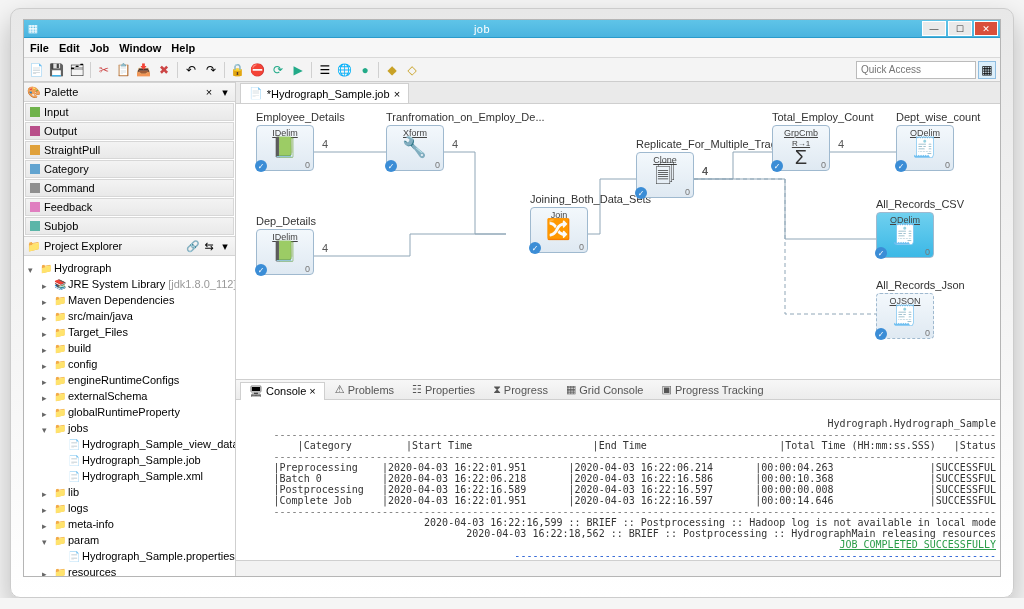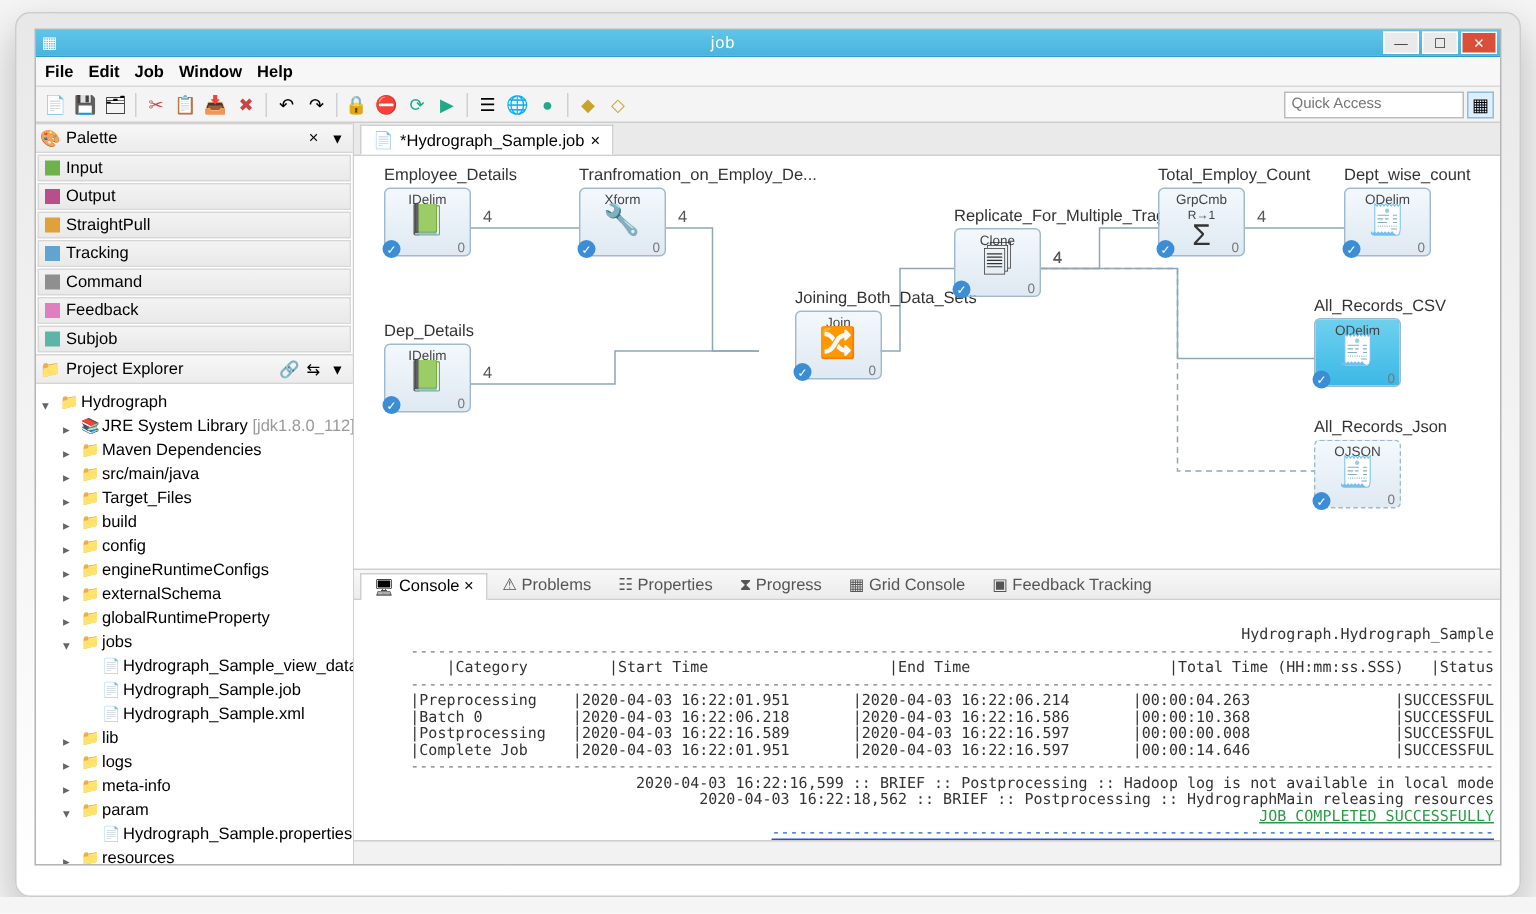--- a/index.html
+++ b/index.html
@@ -39,21 +39,21 @@
   .rightpane{flex:1; display:flex; flex-direction:column;}
   .editor-tabs{height:22px; background:#eaeaea; display:flex; align-items:flex-end; padding-left:4px; border-bottom:1px solid #cfcfcf;}
   .etab{height:20px; background:#fff; border:1px solid #cfcfcf; border-bottom:none; padding:0 8px; display:flex; align-items:center; gap:4px; font-size:11px;}
   .canvas{flex:1; background:#fff; position:relative; overflow:hidden; border-bottom:1px solid #cfcfcf;}
   
   .node-group{position:absolute; text-align:center; font-size:10px; color:#333;}
   .node-label{max-width:76px; line-height:11px; margin-bottom:2px;}
   .node{width:58px; height:46px; border:1px solid #9fb9cf; border-radius:4px; background:linear-gradient(#f3f8fc,#dfe9f2); position:relative; display:flex; flex-direction:column; align-items:center; padding:2px;}
   .node.selected{background:linear-gradient(#6fd0ef,#3bb8e6);}
   .node.dashed{border-style:dashed;text-align:center;}
-  .node .type{font-size:9px;color:#444;}
+  .node .type{font-size:9px;color:#444;text-decoration:underline;}
   .node .ico{font-size:20px; line-height:18px;}
   .node .ok{position:absolute;left:-2px;bottom:-2px;width:12px;height:12px;border-radius:50%;background:#3b8dd6;color:#fff;font-size:8px;display:flex;align-items:center;justify-content:center;}
   .node .zero{position:absolute;right:3px;bottom:0;font-size:9px;color:#777;}
   .nlines{position:absolute; inset:0; pointer-events:none;}
   
   .console-tabs{height:20px;background:linear-gradient(#f7f7f7,#ececec); border-bottom:1px solid #cfcfcf; display:flex; align-items:center; padding-left:4px; gap:2px;}
   .ctab{height:18px; padding:0 8px; font-size:11px; display:flex; align-items:center; gap:3px; color:#555;}
   .ctab.active{background:#fff;border:1px solid #cfcfcf;border-bottom:none;position:relative;top:1px;color:#000;}
   .console-body{height:160px; background:#fff; overflow:auto; font-family:Consolas,monospace; font-size:10px; color:#333; padding:18px 4px;text-align:right;}
   .mono{font-family:Consolas,monospace;font-size:10px;white-space:pre;}
@@ -133,21 +133,21 @@
             <div class="pitem">
               <span class="colorbox" style="background:#b94f8a"></span>
               <span>Output</span>
             </div>
             <div class="pitem">
               <span class="colorbox" style="background:#e0a13b"></span>
               <span>StraightPull</span>
             </div>
             <div class="pitem">
               <span class="colorbox" style="background:#62a4d0"></span>
-              <span>Tracking</span>
+              <span>Category</span>
             </div>
             <div class="pitem">
               <span class="colorbox" style="background:#8f8f8f"></span>
               <span>Command</span>
             </div>
             <div class="pitem">
               <span class="colorbox" style="background:#e07fc0"></span>
               <span>Feedback</span>
             </div>
             <div class="pitem">
@@ -320,21 +320,21 @@
           <div class="ctab">
               <span>⧗</span>
               <span>Progress</span>
             </div>
           <div class="ctab">
               <span>▦</span>
               <span>Grid Console</span>
             </div>
           <div class="ctab">
               <span>▣</span>
-              <span>Feedback Tracking</span>
+              <span>Progress Tracking</span>
             </div>
         </div>
         <div class="console-body" id="console">
             <div class="mono">Hydrograph.Hydrograph_Sample</div>
             <div class="mono h-dots">------------------------------------------------------------------------------------------------------------------------</div>
             <div class="mono">|Category         |Start Time                    |End Time                      |Total Time (HH:mm:ss.SSS)   |Status</div>
             <div class="mono h-dots">------------------------------------------------------------------------------------------------------------------------</div>
             <div class="mono">|Preprocessing    |2020-04-03 16:22:01.951       |2020-04-03 16:22:06.214       |00:00:04.263                |SUCCESSFUL</div>
             <div class="mono">|Batch 0          |2020-04-03 16:22:06.218       |2020-04-03 16:22:16.586       |00:00:10.368                |SUCCESSFUL</div>
             <div class="mono">|Postprocessing   |2020-04-03 16:22:16.589       |2020-04-03 16:22:16.597       |00:00:00.008                |SUCCESSFUL</div>

